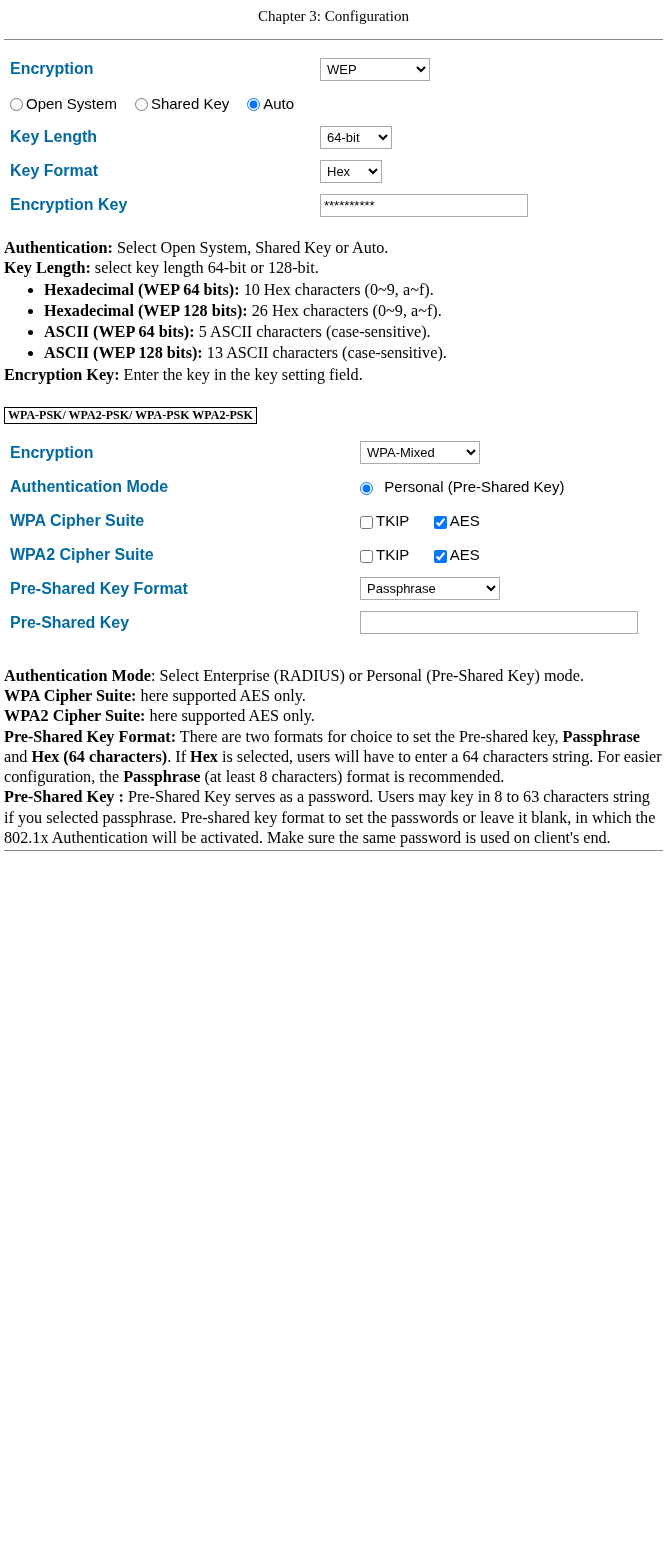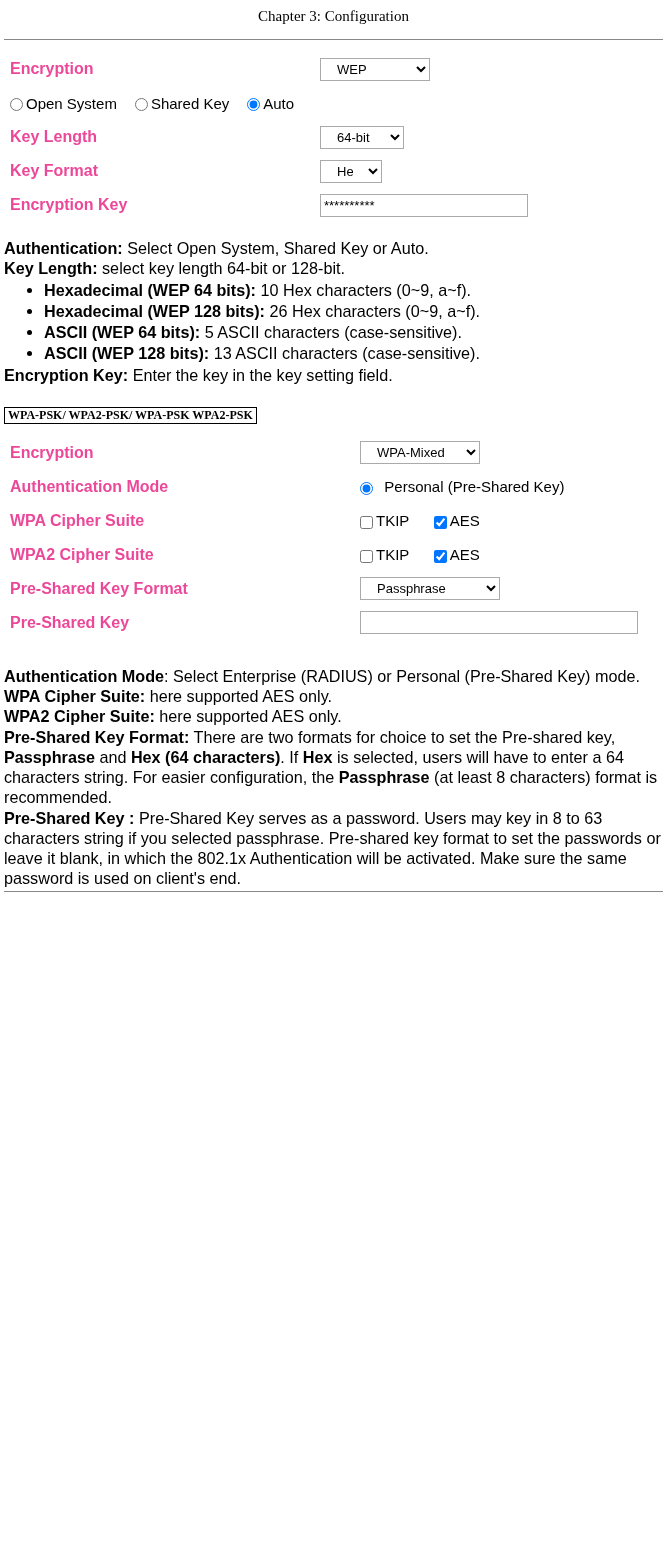--- a/index.html
+++ b/index.html
@@ -1,34 +1,34 @@
 <!DOCTYPE html>
 <html><head>
   <meta charset="utf-8">
   <style>
     body{font-family:"Times New Roman",serif;font-size:16px;color:#000;margin:0;padding:0;width:667px;background:#fff}
     .page{padding:8px 4px 60px 4px;position:relative;min-height:1555px}
     .header-text{text-align:center;font-size:15px;margin-bottom:14px}
     .content-box{border-top:1px solid #888;border-bottom:1px solid #888;padding:2px 0}
     .screenshot{font-family:Arial,sans-serif;font-size:15px;color:#333;padding:6px 0 6px 6px}
     .row{display:flex;align-items:center;margin:8px 0;min-height:26px}
-    .label{width:310px;color:#ec4899;font-weight:bold;font-size:16px}
+    .label{width:310px;color:#0369a1;font-weight:bold;font-size:16px}
     .controls{flex:1;display:flex;align-items:center;gap:8px;font-weight:normal;color:#000}
-    select{font-family:Arial,sans-serif;font-size:13px;padding:2px 12px;border:1px solid #aaa;background:#fff}
+    select{font-family:Arial,sans-serif;font-size:13px;padding:2px 2px;border:1px solid #aaa;background:#fff}
     .sel-encryption{width:110px}
-    .sel-keylen{width:84px}
+    .sel-keylen{width:72px}
     .sel-keyfmt{width:62px}
     .sel-wpa-enc{width:120px}
     .sel-psk-fmt{width:140px}
     input[type=text],input[type=password]{font-family:Arial,sans-serif;font-size:13px;padding:3px;border:1px solid #aaa}
     .enc-key-input{width:200px}
     .psk-input{width:270px}
     input[type=radio],input[type=checkbox]{margin:0 3px 0 0;vertical-align:middle}
     .radio-label{margin-right:10px}
-    .body-text{font-family:Liberation Sans, sans-serif;font-size:16.2px;line-height:1.25;margin-top:6px}
+    .body-text{font-family:Liberation Serif, serif;font-size:16.2px;line-height:1.25;margin-top:6px}
     .body-text p{margin:0}
     .bullets{margin:0;padding-left:40px;list-style:disc}
     .bullets li{margin:1px 0}
     .section-heading{border:1.6px solid #000;display:inline-block;padding:0 3px;font-weight:bold;font-size:12px;margin:22px 0 2px 0}
     b{font-weight:bold}
   </style>
 </head>
 <body>
 
 <div class="page">

